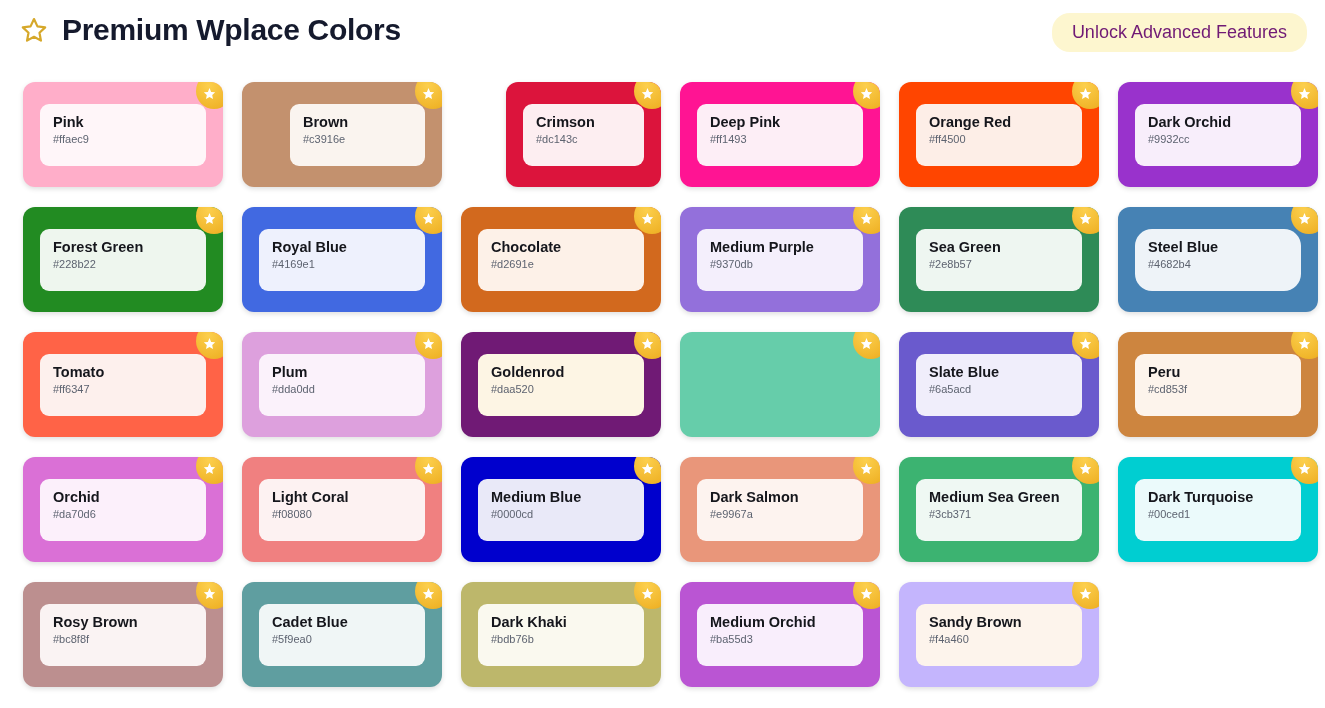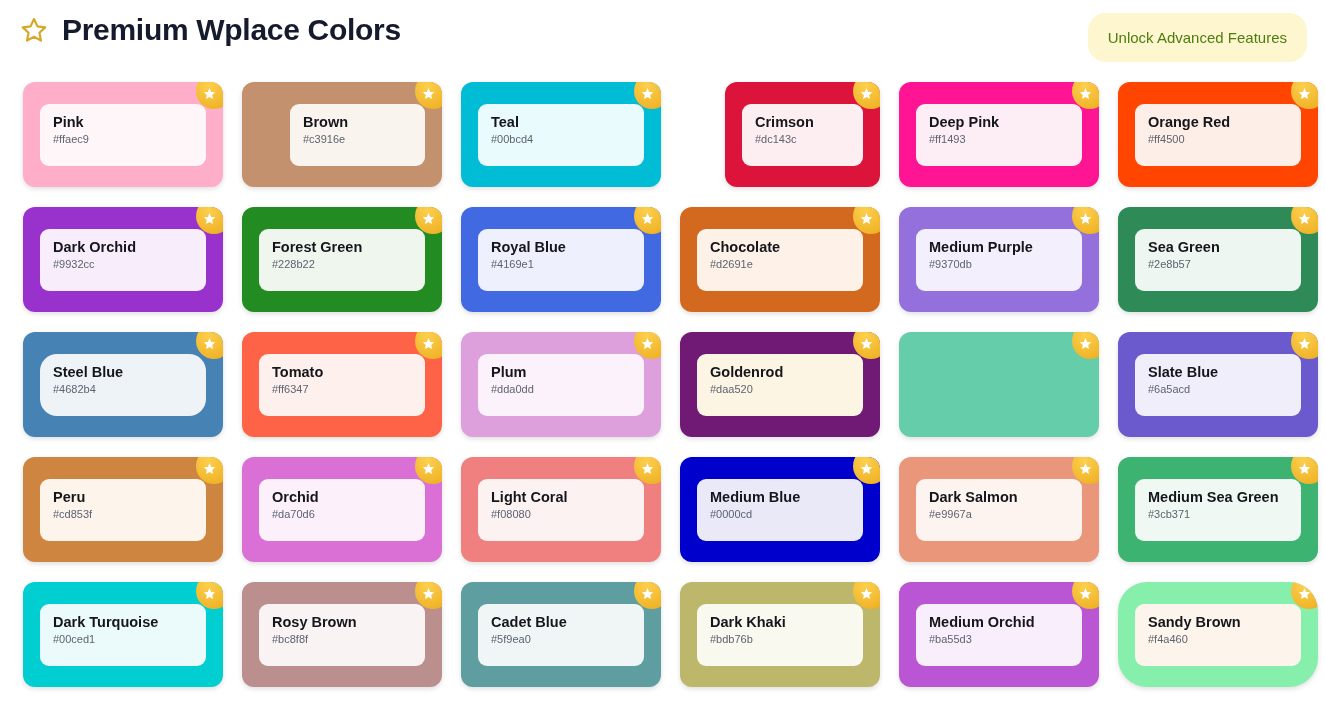--- a/index.html
+++ b/index.html
@@ -47,26 +47,26 @@
     color: #151a2d;
     letter-spacing: -0.3px;
     white-space: nowrap;
   }
 
   .unlock-btn {
     position: absolute;
     right: 18px;
     top: 13px;
     background: #fdf6cf;
-    color: #4d7c0f;
+    color: #701a75;
     border: none;
     border-radius: 18px;
     font-family: "Liberation Sans", sans-serif;
-    font-size: 15px;
-    padding: 16px 20px;
+    font-size: 18px;
+    padding: 9px 20px;
     cursor: pointer;
     white-space: nowrap;
   }
 
   
   .grid {
     padding: 22px 0 0 23px;
     display: grid;
     grid-template-columns: repeat(6, 200px);
     column-gap: 19px;
@@ -160,31 +160,20 @@
         <div class="card-panel" style="background: rgb(250, 244, 239); margin-left: 31px;">
           <div class="card-name">Brown</div>
           <div class="card-hex">#c3916e</div>
         </div>
         <div class="card-badge">
           <svg viewBox="0 0 24 24">
             <polygon points="12,2 15,9 22.5,9.8 17,14.8 18.4,22 12,18.4 5.6,22 7,14.8 1.5,9.8 9,9" fill="#ffffff"></polygon>
           </svg>
         </div>
       </div>
-      <div class="color-card" style="background: rgb(0, 188, 212);">
-        <div class="card-panel" style="background: rgb(234, 251, 253);">
-          <div class="card-name">Teal</div>
-          <div class="card-hex">#00bcd4</div>
-        </div>
-        <div class="card-badge">
-          <svg viewBox="0 0 24 24">
-            <polygon points="12,2 15,9 22.5,9.8 17,14.8 18.4,22 12,18.4 5.6,22 7,14.8 1.5,9.8 9,9" fill="#ffffff"></polygon>
-          </svg>
-        </div>
-      </div>
       <div class="color-card" style="background: rgb(220, 20, 60); margin-left: 45px;">
         <div class="card-panel" style="background: rgb(253, 238, 241);">
           <div class="card-name">Crimson</div>
           <div class="card-hex">#dc143c</div>
         </div>
         <div class="card-badge">
           <svg viewBox="0 0 24 24">
             <polygon points="12,2 15,9 22.5,9.8 17,14.8 18.4,22 12,18.4 5.6,22 7,14.8 1.5,9.8 9,9" fill="#ffffff"></polygon>
           </svg>
         </div>
@@ -453,21 +442,21 @@
         <div class="card-panel" style="background: rgb(249, 238, 252);">
           <div class="card-name">Medium Orchid</div>
           <div class="card-hex">#ba55d3</div>
         </div>
         <div class="card-badge">
           <svg viewBox="0 0 24 24">
             <polygon points="12,2 15,9 22.5,9.8 17,14.8 18.4,22 12,18.4 5.6,22 7,14.8 1.5,9.8 9,9" fill="#ffffff"></polygon>
           </svg>
         </div>
       </div>
-      <div class="color-card" style="background: #86efac; border-radius: 29px;">
+      <div class="color-card" style="background: #c4b5fd;">
         <div class="card-panel" style="background: rgb(253, 244, 236);">
           <div class="card-name">Sandy Brown</div>
           <div class="card-hex">#f4a460</div>
         </div>
         <div class="card-badge">
           <svg viewBox="0 0 24 24">
             <polygon points="12,2 15,9 22.5,9.8 17,14.8 18.4,22 12,18.4 5.6,22 7,14.8 1.5,9.8 9,9" fill="#ffffff"></polygon>
           </svg>
         </div>
       </div>

